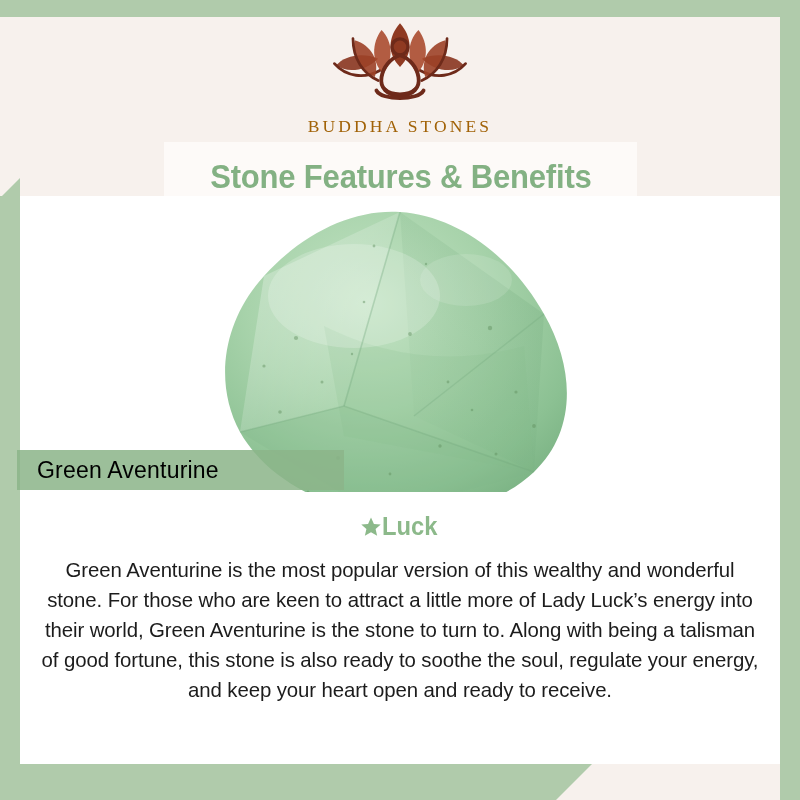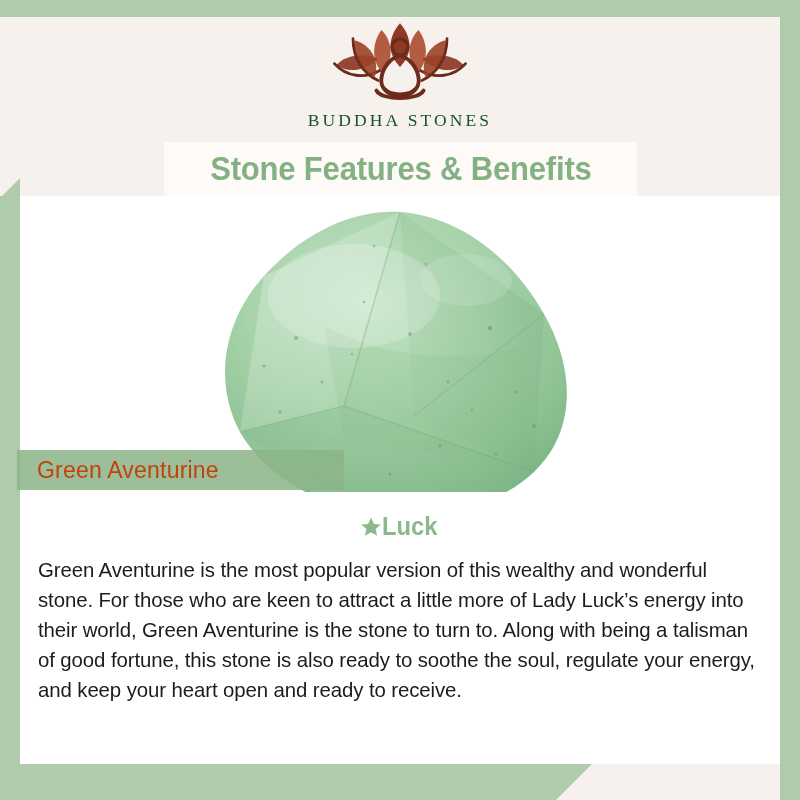--- a/index.html
+++ b/index.html
@@ -30,31 +30,31 @@
     position:absolute;left:0;bottom:0;width:800px;height:36px;background:#f7f1ed;z-index:0;
   }
 
   
   #logo-wrap{
     position:absolute;left:0;top:18px;width:800px;height:120px;
     display:flex;flex-direction:column;align-items:center;justify-content:flex-start;
   }
   #logo-mark{width:168px;height:88px;display:block;}
   #brand-name{
-    margin-top:4px;
+    margin-top:10px;
     font-family:"Liberation Serif", serif;
-    font-size:17.5px;letter-spacing:3.1px;color:#14532d;font-weight:400;
+    font-size:17.5px;letter-spacing:3.1px;color:#a16207;font-weight:400;
     white-space:nowrap;
   }
 
   
   #title-banner{
     position:absolute;left:164px;top:142px;width:473px;height:54px;
     background:#fdfaf8;
-    display:flex;align-items:center;justify-content:center;
+    display:flex;align-items:flex-end;justify-content:center;
     z-index:3;
   }
   #title-text{
     font-size:33px;font-weight:bold;color:#83b183;
     letter-spacing:-0.2px;white-space:nowrap;
     transform:scaleX(0.94);transform-origin:center;
   }
 
   
   #photo{
@@ -68,21 +68,21 @@
   .specks circle{fill:#5f8d5d;opacity:.45;}
 
   
   #name-bar{
     position:absolute;left:17px;top:450px;width:327px;height:40px;
     background:rgba(140,181,137,0.86);
     display:flex;align-items:center;
     z-index:4;
   }
   #name-text{
-    color:#c2410c;font-size:23px;font-weight:400;letter-spacing:0.2px;
+    color:#000000;font-size:23px;font-weight:400;letter-spacing:0.2px;
     padding-left:20px;white-space:nowrap;
   }
 
   
   #content{
     position:absolute;left:20px;top:492px;width:760px;height:272px;
     background:#ffffff;
   }
   #benefits{
     display:flex;align-items:center;justify-content:center;gap:14px;
@@ -91,21 +91,21 @@
   .benefit{display:flex;align-items:center;}
   .star{width:22px;height:22px;display:block;}
   .star polygon{fill:#8cb98a;}
   .benefit-label{
     font-size:25px;font-weight:bold;color:#8cb98a;white-space:nowrap;
     transform:scaleX(0.95);transform-origin:left center;
   }
   #body-copy{
     margin:14px 18px 0 18px;
     font-size:20.4px;line-height:30px;color:#1c1c1c;
-    text-align:left;font-weight:500;letter-spacing:-0.1px;
+    text-align:center;font-weight:500;letter-spacing:-0.1px;
   }
 </style>
 </head>
 <body>
 
 <div id="card">
 
   <div id="cream-header"></div>
   <div id="cream-bottom"></div>
 

